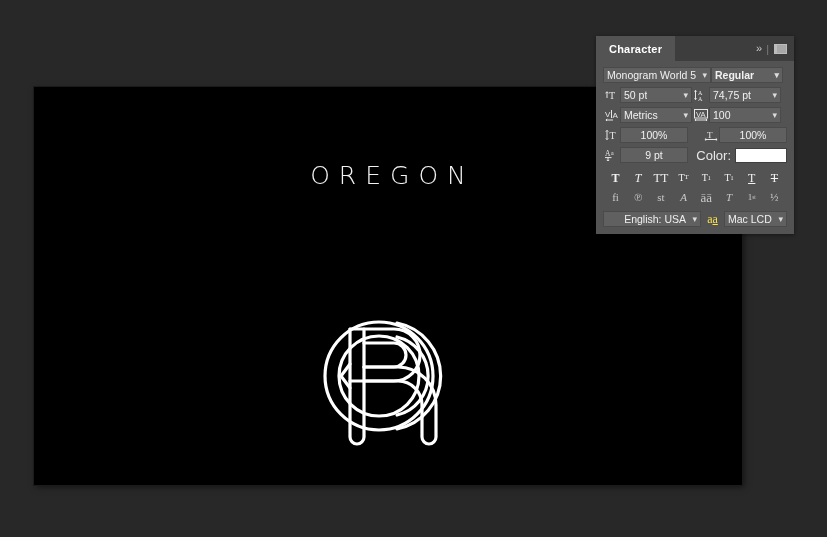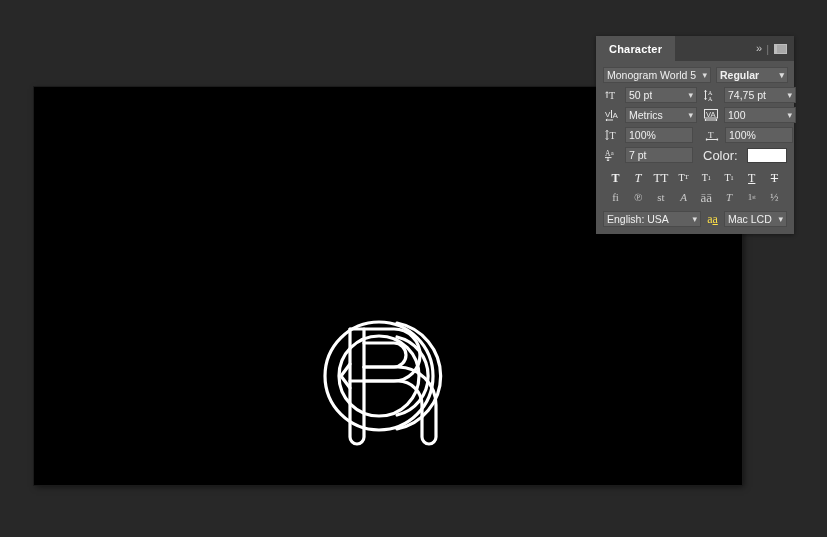--- a/index.html
+++ b/index.html
@@ -110,21 +110,20 @@
     box-sizing: border-box;
     background: #a9a9a9;
   }
 
   .panel-body { padding: 6px 7px 7px 7px; }
 
   .row {
     display: flex;
     align-items: center;
     margin-bottom: 4px;
-    gap: 5px;
   }
   .row:last-child { margin-bottom: 0; }
 
   
   .field {
     background: #606060;
     border: 1px solid #4a4a4a;
     height: 16px;
     box-sizing: border-box;
     display: flex;
@@ -143,21 +142,21 @@
     transform: translateY(-50%);
     font-size: 9px;
     color: #dcdcdc;
     line-height: 1;
   }
   .field-val { overflow: hidden; text-overflow: clip; }
 
   .f-family { flex: 0 0 108px; }
   .f-style  { flex: 0 0 72px; font-weight: bold; }
   .f-half   { flex: 0 0 72px; }
-  .f-plain  { flex: 0 0 68px; }
+  .f-plain  { flex: 0 0 68px; justify-content: center; }
 
   
   .ico {
     flex: 0 0 auto;
     width: 17px; height: 16px;
     display: flex; align-items: center; justify-content: center;
     color: #e6e6e6;
     font-size: 11px;
     line-height: 1;
   }
@@ -199,39 +198,40 @@
     font-size: 11px;
   }
   .sbtn sub, .sbtn sup { font-size: .6em; }
 
   .bottomrow {
     display: flex;
     align-items: center;
     gap: 4px;
     margin-top: 6px;
   }
-  .f-lang { flex: 1 1 auto; }
+  .f-lang { flex: 1 1 auto; justify-content: flex-end; }
   .f-aa   { flex: 0 0 63px; }
   .aa-ico {
     flex: 0 0 auto;
     width: 15px;
     text-align: center;
     color: #fde047;
     font-family: "Liberation Serif", serif;
     font-size: 12px;
     line-height: 1;
   }
 </style>
 </head>
 <body>
 
 <div id="workspace">
 
   <div id="canvas">
 
+    <div id="wordmark">OREGON</div>
 
     <div id="monogram">
       <svg viewBox="0 0 150 140" fill="none" stroke="#ffffff" stroke-width="3.2" stroke-linecap="round" stroke-linejoin="round">
 
         <ellipse cx="66" cy="64" rx="54" ry="54"></ellipse>
 
         <ellipse cx="66" cy="64" rx="40" ry="40"></ellipse>
 
         <path d="M84 11 a54 54 0 0 1 0 106"></path>
         <path d="M84 25 a40 40 0 0 1 0 78"></path>
@@ -351,21 +351,21 @@
 
       <div class="row">
         <span class="ico">
           <svg width="14" height="12" viewBox="0 0 14 12" fill="none" stroke="#e6e6e6" stroke-width="1">
             <text x="0" y="7" font-size="7.5" font-family="Liberation Serif, serif" fill="#e6e6e6" stroke="none">A</text>
             <text x="6" y="6" font-size="6" font-family="Liberation Serif, serif" fill="#e6e6e6" stroke="none">a</text>
             <path d="M3 8 V12 M1.8 10.9 L3 12.2 L4.2 10.9 M0 8.6 H6.5"></path>
           </svg>
         </span>
         <div class="field f-plain">
-          <span class="field-val">7 pt</span>
+          <span class="field-val">9 pt</span>
         </div>
         <span class="spacer"></span>
         <span class="label-color">Color:</span>
         <span class="swatch"></span>
       </div>
 
       <div class="btnrow">
         <span class="sbtn">
             <b>T</b>
           </span>

